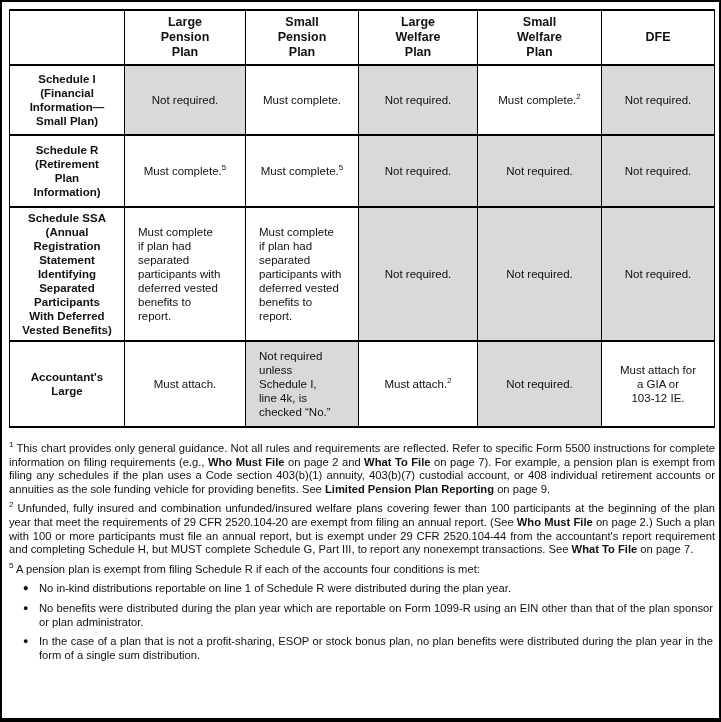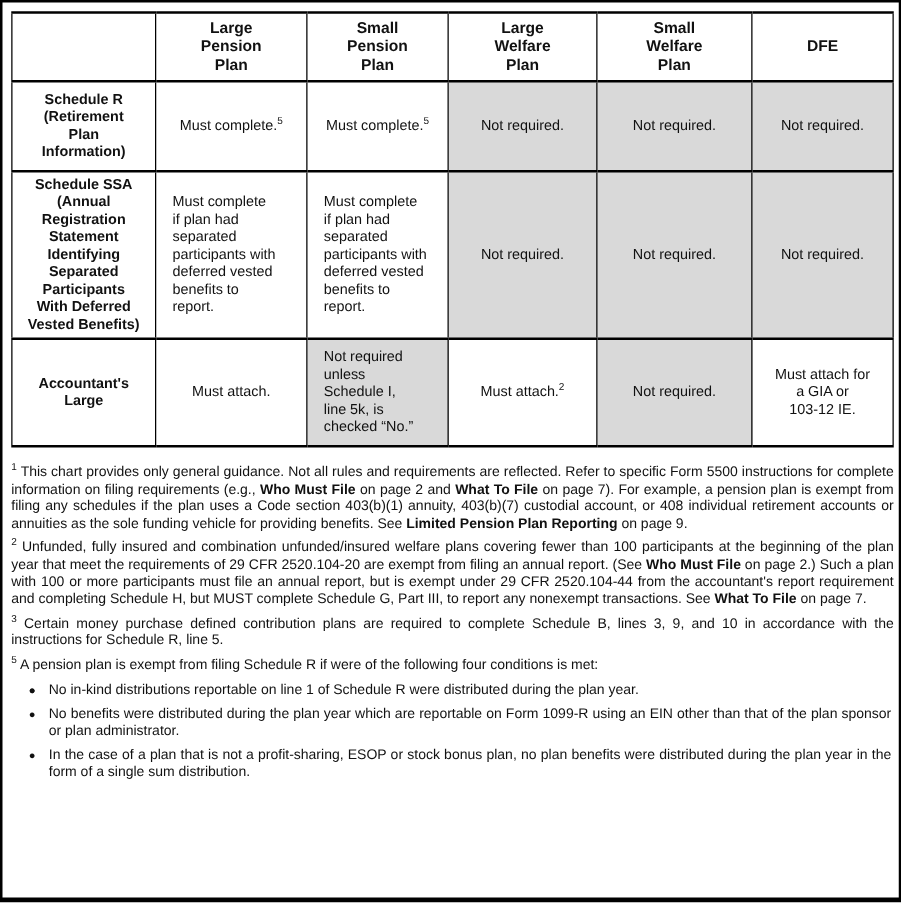--- a/index.html
+++ b/index.html
@@ -128,20 +128,31 @@
           <th>Large
 Welfare
 Plan</th>
           <th>Small
 Welfare
 Plan</th>
           <th>DFE</th>
         </tr>
     </thead>
     <tbody id="table-body">
+        <tr class="row-0">
+          <th>Schedule I
+(Financial
+Information—
+Small Plan)</th>
+          <td class="shaded"><span>Not required.</span></td>
+          <td><span>Must complete.</span></td>
+          <td class="shaded"><span>Not required.</span></td>
+          <td><span>Must complete.</span><sup class="cellsup">2</sup></td>
+          <td class="shaded"><span>Not required.</span></td>
+        </tr>
         <tr class="row-1">
           <th>Schedule R
 (Retirement
 Plan
 Information)</th>
           <td><span>Must complete.</span><sup class="cellsup">5</sup></td>
           <td><span>Must complete.</span><sup class="cellsup">5</sup></td>
           <td class="shaded"><span>Not required.</span></td>
           <td class="shaded"><span>Not required.</span></td>
           <td class="shaded"><span>Not required.</span></td>
@@ -174,36 +185,35 @@
           <td class="shaded"><span>Not required.</span></td>
           <td class="shaded"><span>Not required.</span></td>
         </tr>
         <tr class="row-3">
           <th>Accountant's
 Large</th>
           <td><span>Must attach.</span></td>
           <td class="shaded left"><span>Not required
 unless
 Schedule I,
-line 5k, is
+line 4k, is
 checked “No.”</span></td>
           <td><span>Must attach.</span><sup class="cellsup">2</sup></td>
           <td class="shaded"><span>Not required.</span></td>
           <td><span>Must attach for
 a GIA or
 103-12 IE.</span></td>
         </tr>
       </tbody>
   </table>
 
   <div class="footnotes" id="footnotes">
       <p><sup class="fnsup">1</sup> <span>This chart provides only general guidance. Not all rules and requirements are reflected. Refer to specific Form 5500 instructions for complete information on filing requirements (e.g., </span><b>Who Must File</b><span> on page 2 and </span><b>What To File</b><span> on page 7). For example, a pension plan is exempt from filing any schedules if the plan uses a Code section 403(b)(1) annuity, 403(b)(7) custodial account, or 408 individual retirement accounts or annuities as the sole funding vehicle for providing benefits. See </span><b>Limited Pension Plan Reporting</b><span> on page 9.</span></p>
       <p><sup class="fnsup">2</sup> <span>Unfunded, fully insured and combination unfunded/insured welfare plans covering fewer than 100 participants at the beginning of the plan year that meet the requirements of 29 CFR 2520.104-20 are exempt from filing an annual report. (See </span><b>Who Must File</b><span> on page 2.) Such a plan with 100 or more participants must file an annual report, but is exempt under 29 CFR 2520.104-44 from the accountant's report requirement and completing Schedule H, but MUST complete Schedule G, Part III, to report any nonexempt transactions. See </span><b>What To File</b><span> on page 7.</span></p>
-      <p><sup class="fnsup">3</sup> <span>Certain money purchase defined contribution plans are required to complete Schedule B, lines 3, 9, and 10 in accordance with the instructions for Schedule R, line 5.</span></p>
-      <p><sup class="fnsup">5</sup> <span>A pension plan is exempt from filing Schedule R if were of the following four conditions is met:</span></p>
+      <p><sup class="fnsup">5</sup> <span>A pension plan is exempt from filing Schedule R if each of the accounts four conditions is met:</span></p>
       <ul class="fn-bullets">
         <li><span class="bullet-glyph">●</span></li>
         <li><span class="bullet-glyph">●</span><span>No in-kind distributions reportable on line 1 of Schedule R were distributed during the plan year.</span></li>
         <li><span class="bullet-glyph">●</span><span>No benefits were distributed during the plan year which are reportable on Form 1099-R using an EIN other than that of the plan sponsor or plan administrator.</span></li>
         <li><span class="bullet-glyph">●</span><span>In the case of a plan that is not a profit-sharing, ESOP or stock bonus plan, no plan benefits were distributed during the plan year in the form of a single sum distribution.</span></li>
       </ul>
     </div>
 
 </div>
 

